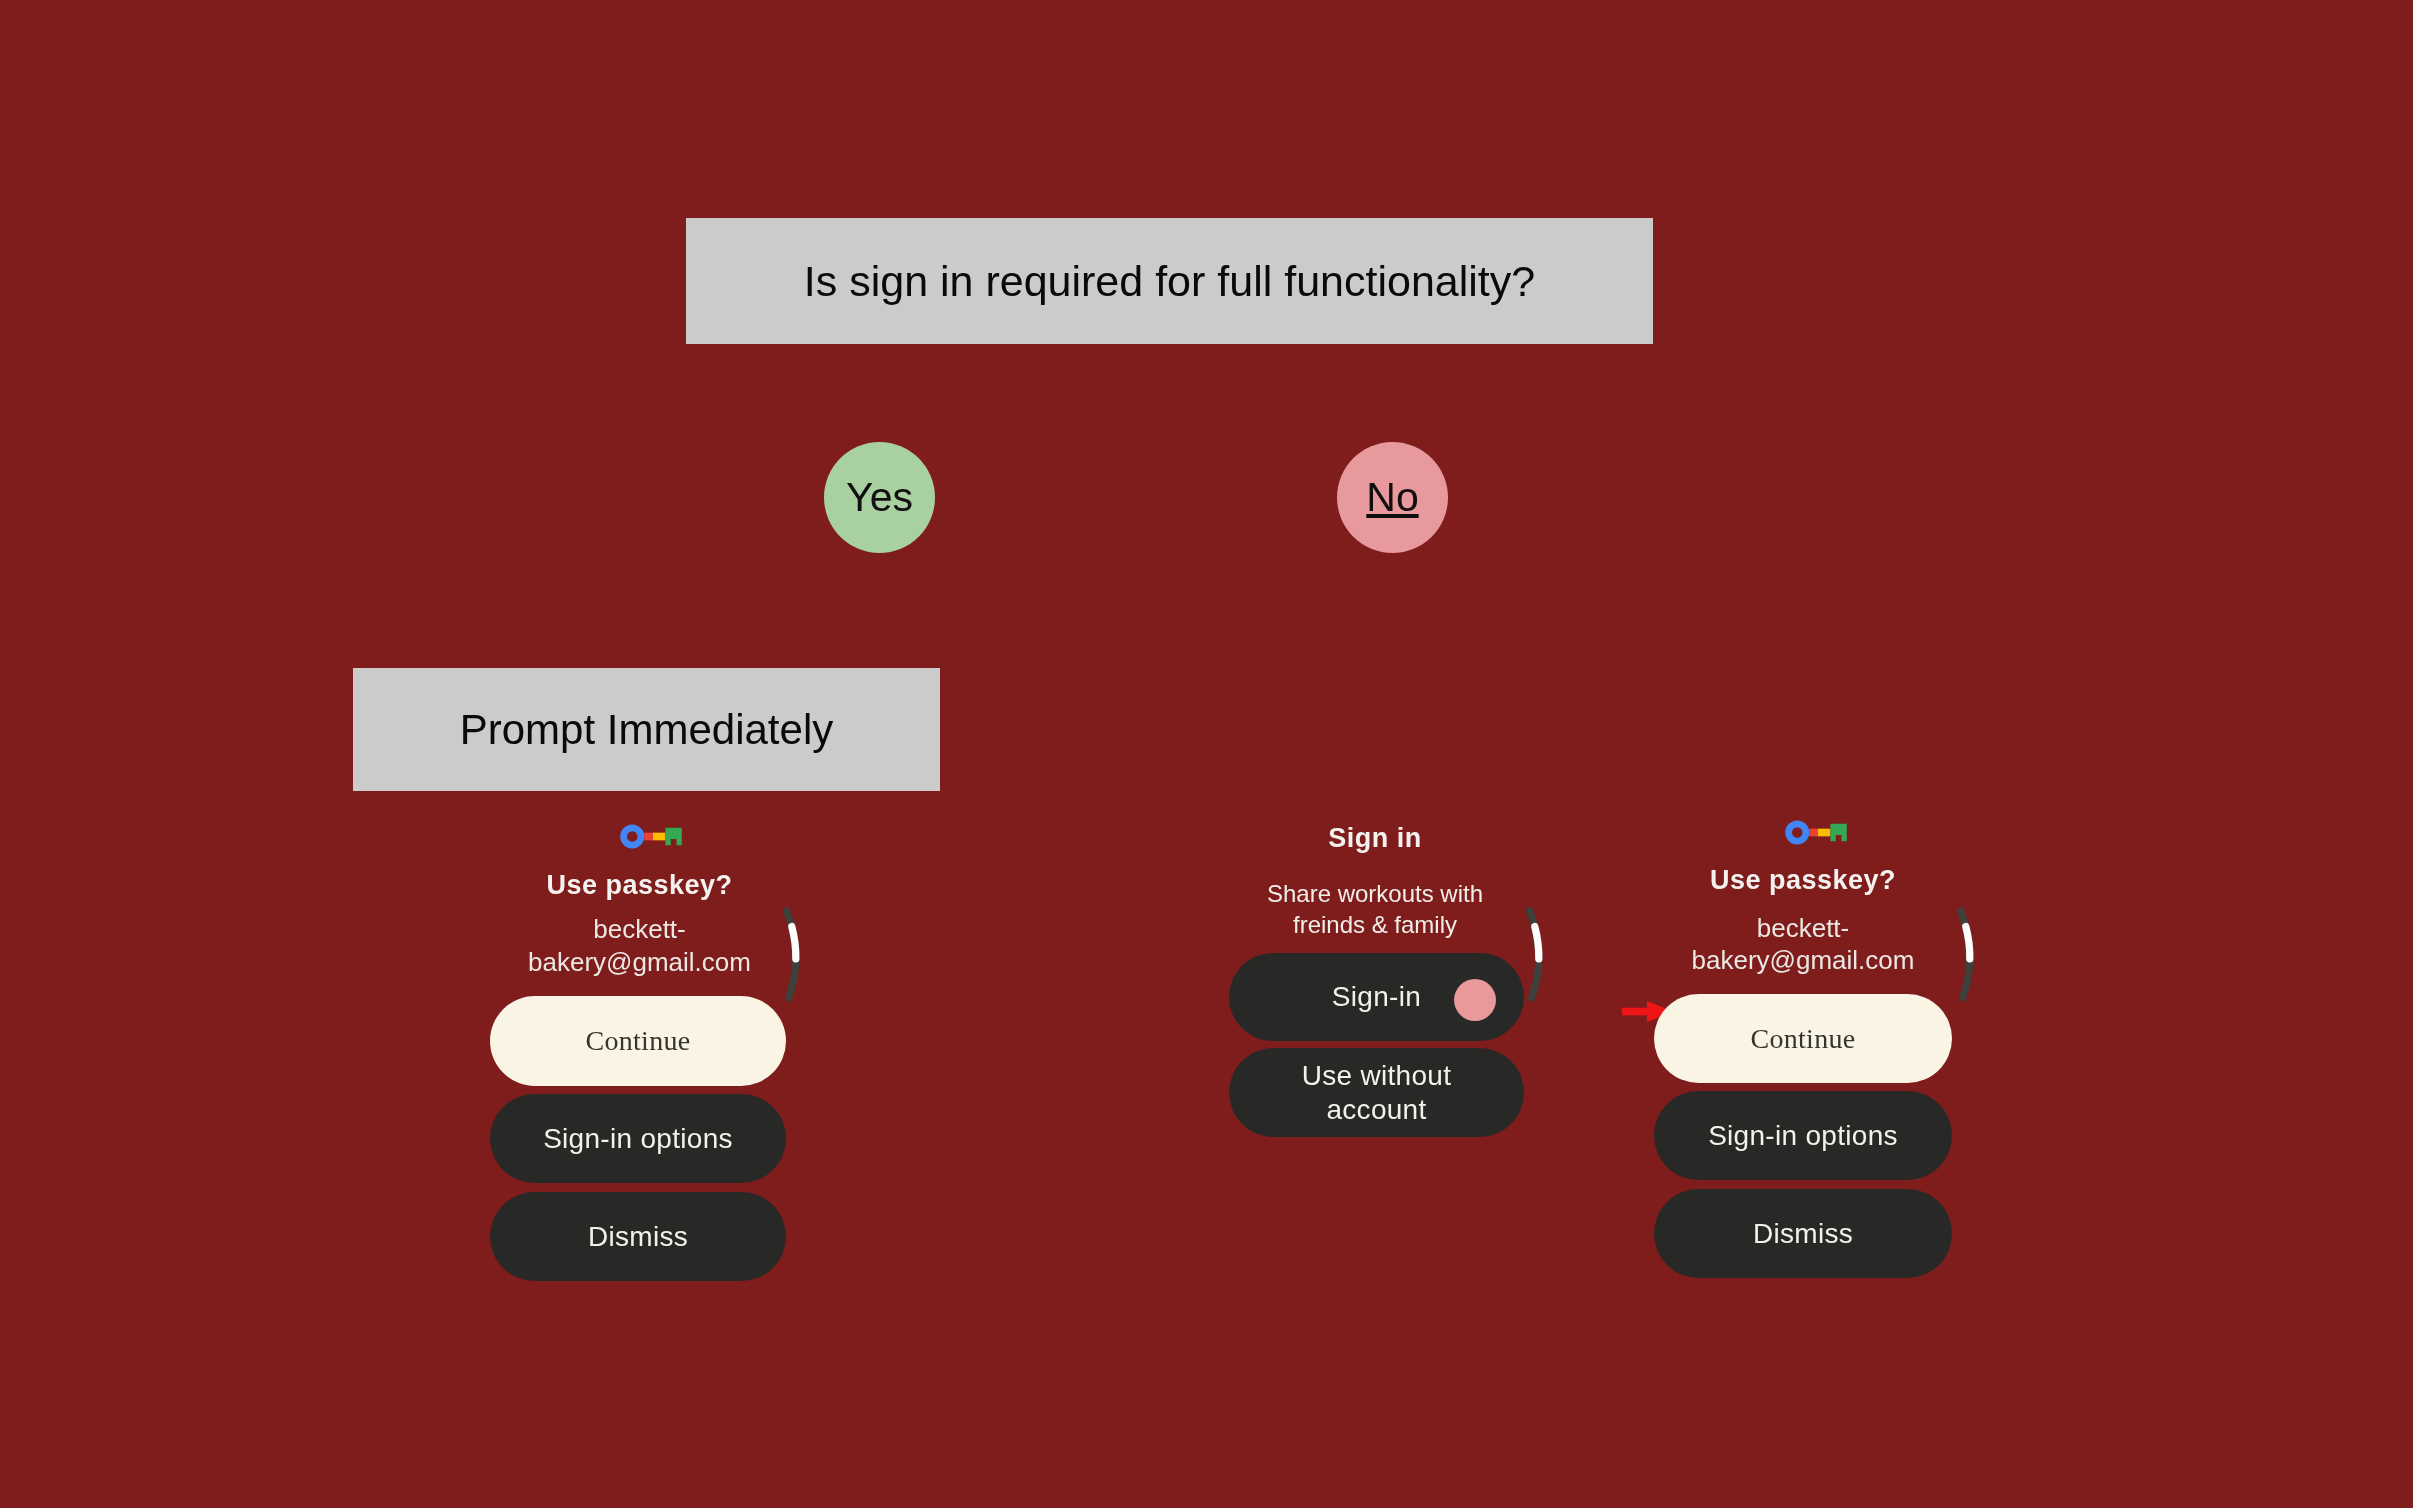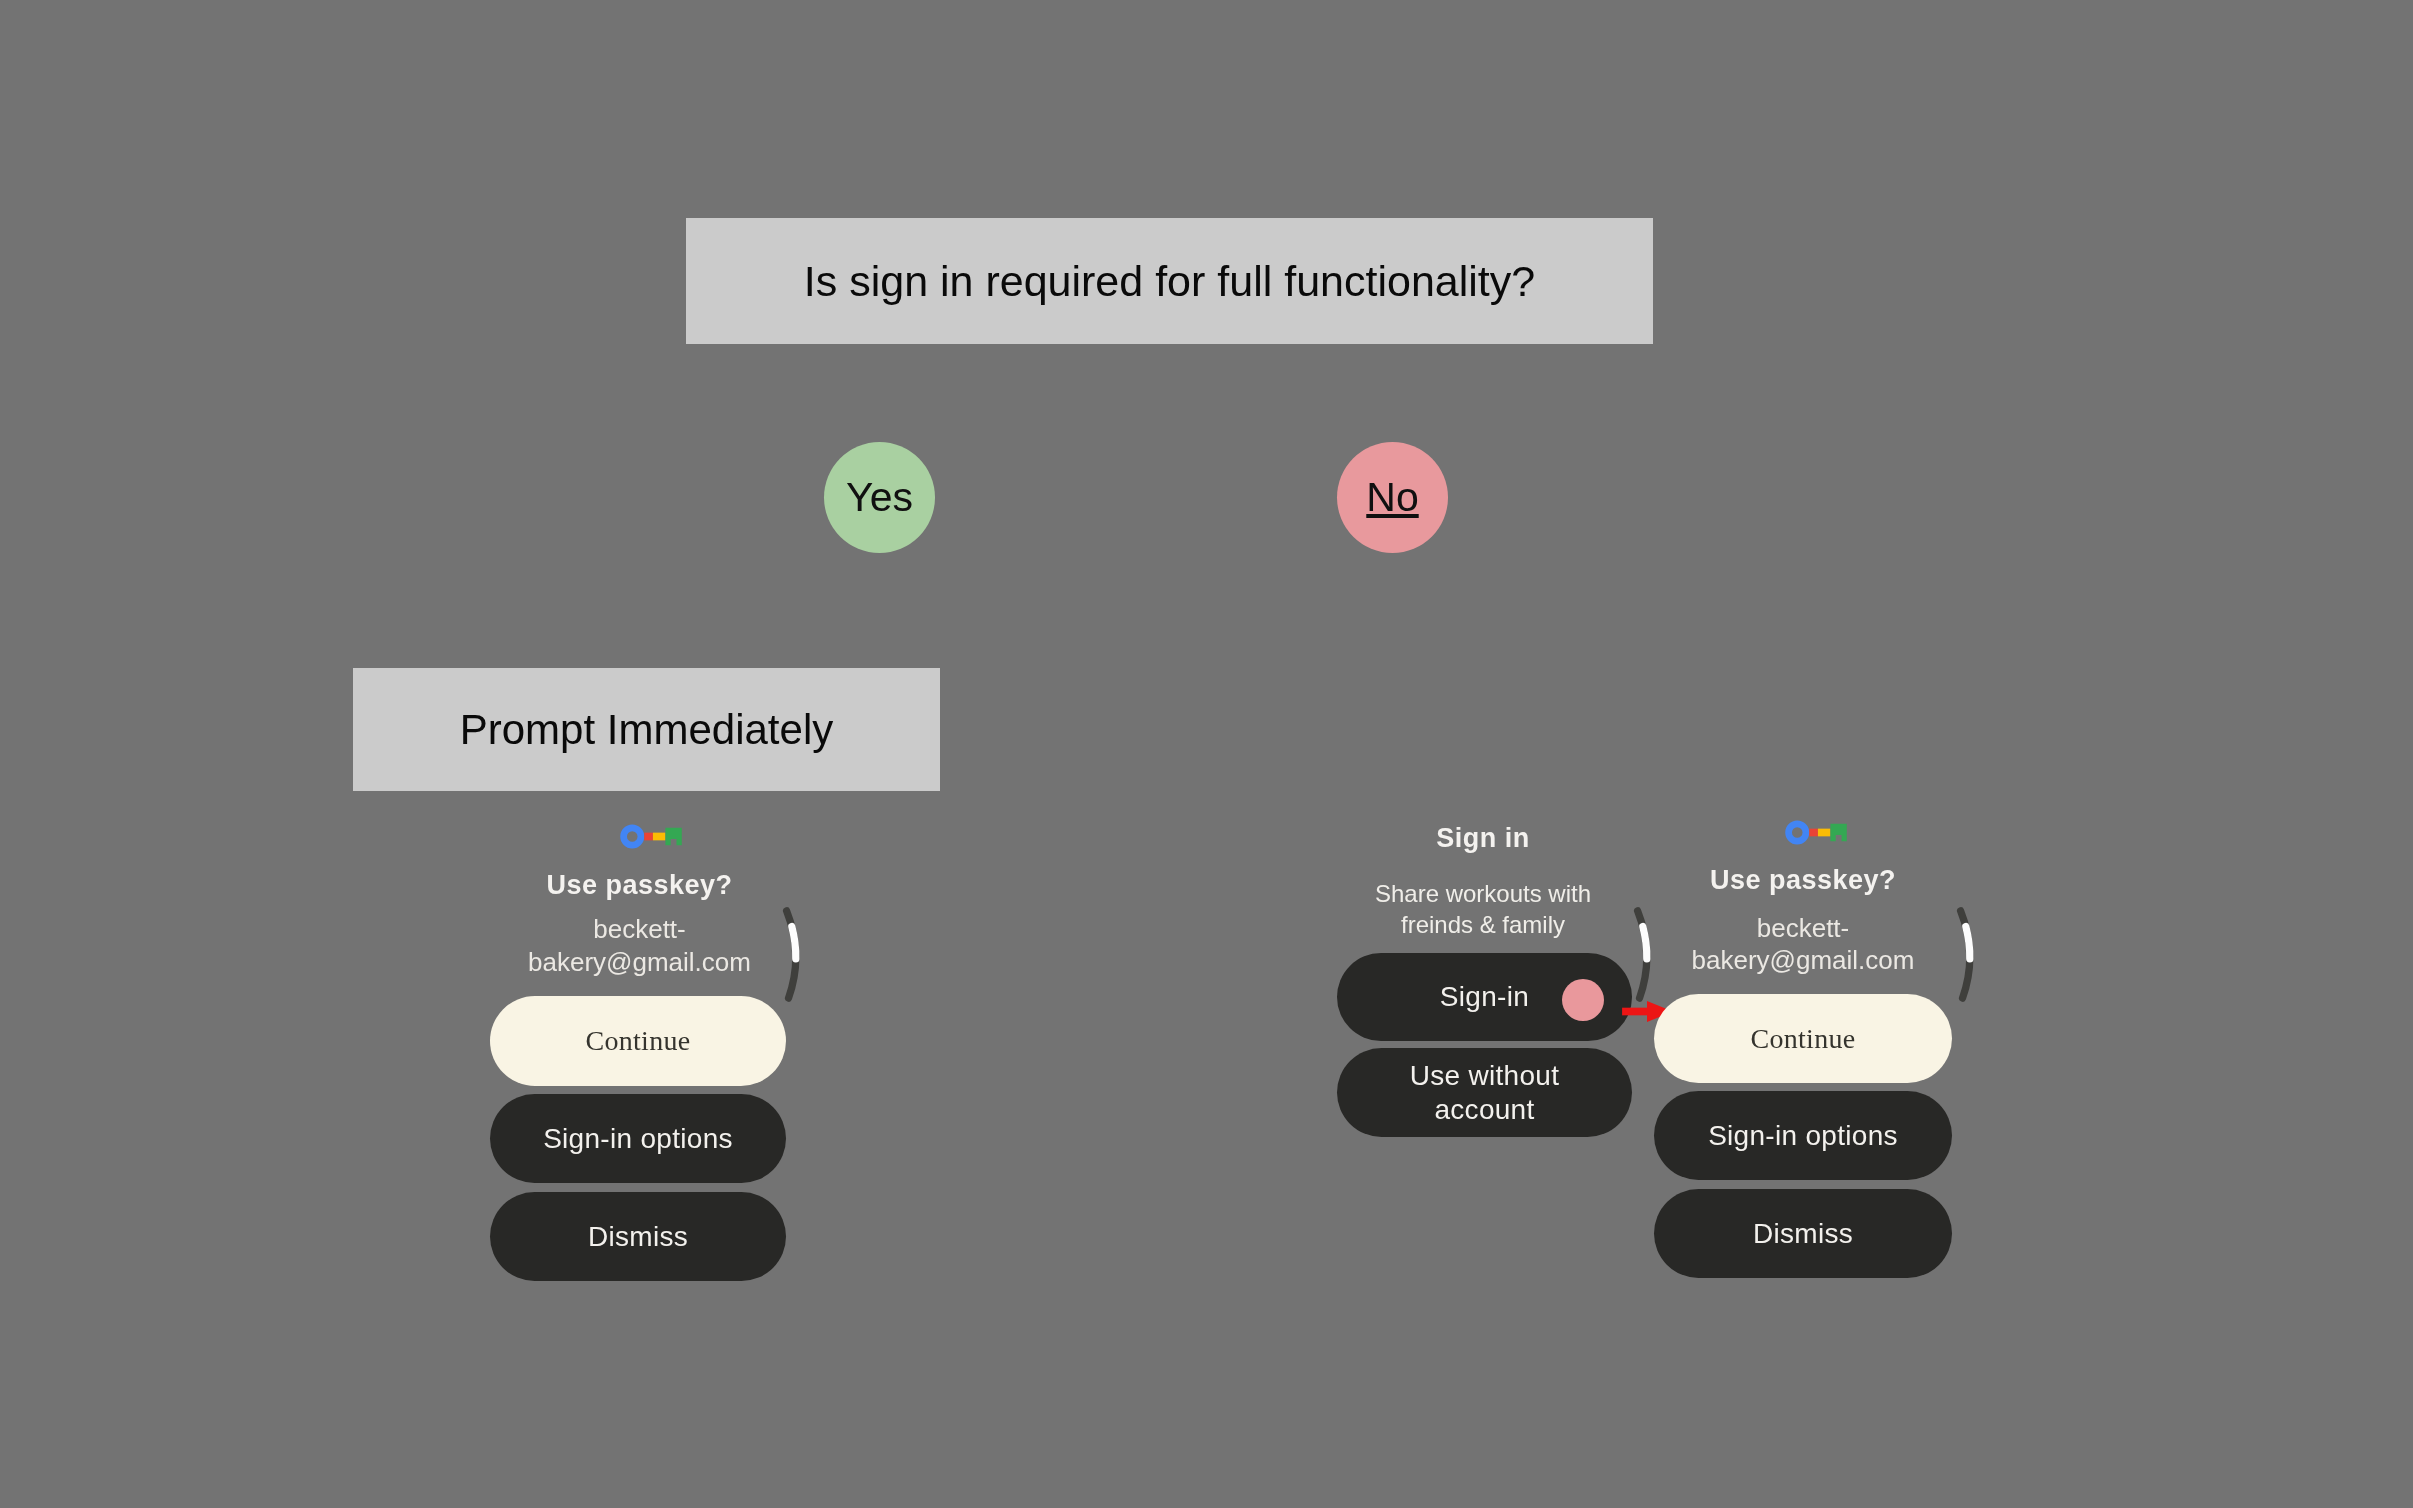--- a/index.html
+++ b/index.html
@@ -1,37 +1,37 @@
 <!DOCTYPE html>
 <html><head>
 <meta charset="utf-8">
 <style>
   html,body { margin:0; padding:0; background:#000; }
   .canvas {
-    position:relative; width:2414px; height:1508px; background:#737373;
+    position:relative; width:2414px; height:1508px; background:#7f1d1d;
     font-family:"Liberation Sans", sans-serif; overflow:hidden;
   }
   .graybox {
     position:absolute; background:#CBCBCB; color:#0a0a0a;
     display:flex; align-items:center; justify-content:center; text-align:center;
   }
   #qbox  { left:686px;  top:218px; width:967px; height:126px; font-size:43px; }
   #out-left  { left:353px;  top:668px; width:587px; height:123px; font-size:42px; }
   #out-right { left:1329px; top:648px; width:591px; height:125px; font-size:42px; }
 
   .circle {
     position:absolute; border-radius:50%; color:#101010;
     display:flex; align-items:center; justify-content:center;
   }
   #yes { left:824px;  top:442px; width:111px; height:111px; background:#A9D0A1; font-size:41px; }
   #no  { left:1337px; top:442px; width:111px; height:111px; background:#E8999D; font-size:41px;text-decoration:underline; }
 
   .dialog { position:absolute; }
   #dlg-passkey-left  { left:463px;  top:811px; width:357px; height:492px; }
-  #dlg-signin        { left:1316px; top:811px; width:338px; height:454px; }
+  #dlg-signin        { left:1208px; top:811px; width:338px; height:454px; }
   #dlg-passkey-right { left:1632px; top:809px; width:348px; height:492px; }
 
   .dialog * { position:absolute; }
   .wtitle { text-align:center; font-weight:700; color:#F4F2EF; font-size:27px; line-height:33px; letter-spacing:0.5px; }
   .wtext  { text-align:center; font-weight:400; color:#EBE8E3; }
   .wtext span { position:static; display:block; }
 
   .pill {
     border-radius:965px; display:flex; flex-direction:column;
     align-items:center; justify-content:center; text-align:center;

